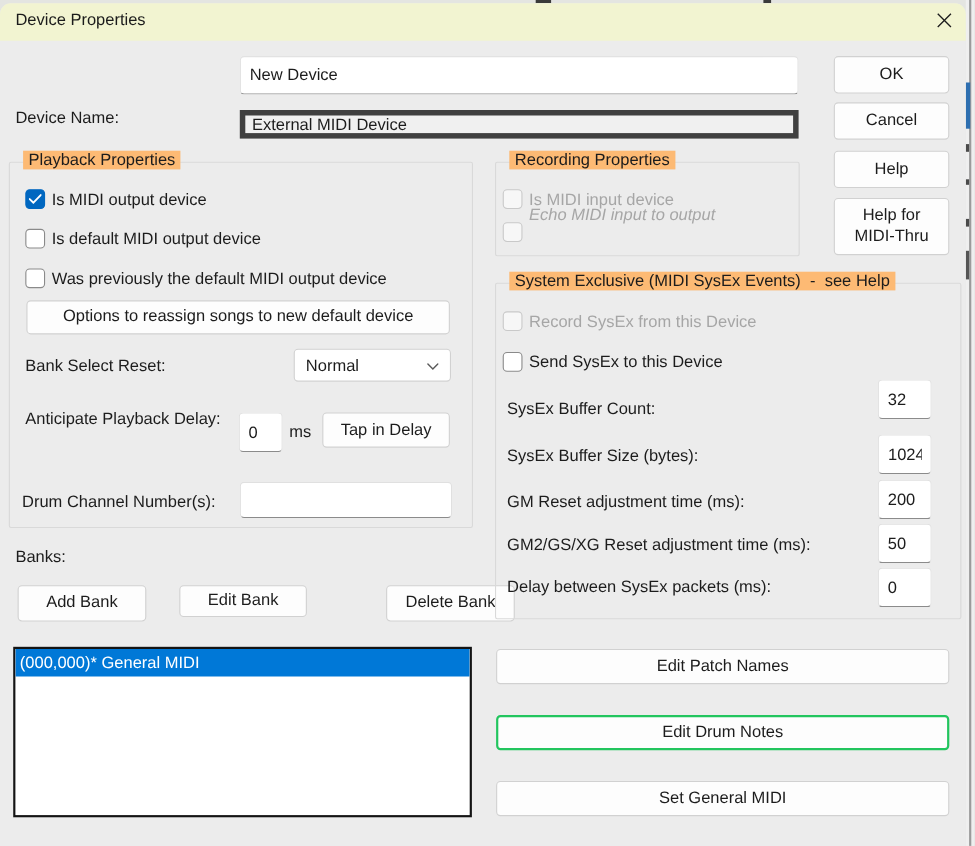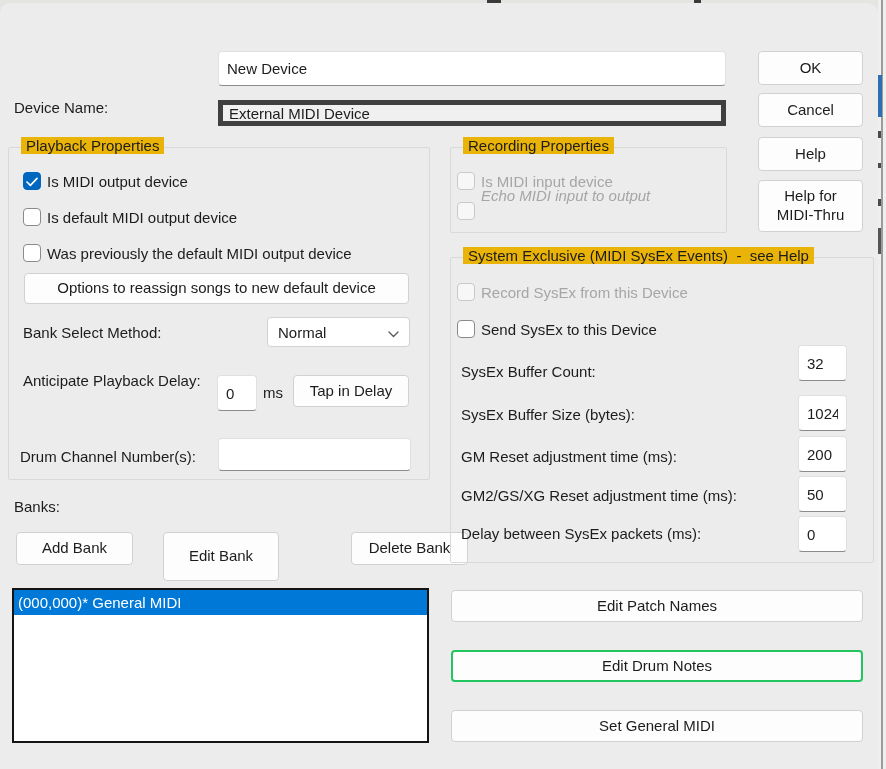--- a/index.html
+++ b/index.html
@@ -37,21 +37,21 @@
         border-radius:4px; font:15px "Liberation Sans",sans-serif; color:#1c1c1c; padding:0 8px; outline:none; }
   .ro { position:absolute; background:#f0f0f0; border:5px solid #404040; font-size:15px;
         padding:1px 6px; display:flex; align-items:center; }
 
   .btn { position:absolute; background:#fdfdfd; border:1px solid #d1d1d1; border-radius:4px;
          font:15px "Liberation Sans",sans-serif; color:#1c1c1c;
          display:flex; align-items:center; justify-content:center; text-align:center; line-height:1.25; cursor:default; }
   .btn.default { border:2px solid #22c55e; }
 
   .group { position:absolute; border:1px solid #d9d9d9; border-radius:2px; }
-  .group-label { position:absolute; top:-11px; left:12px; background:#eab308; padding:0 5px;
+  .group-label { position:absolute; top:-11px; left:12px; background:#fdba74; padding:0 5px;
                  font-size:15px; white-space:pre; }
 
   .cb { position:absolute; width:18px; height:18px; border:1px solid #8a8a8a; border-radius:4px;
         background:#fff; display:flex; align-items:center; justify-content:center; cursor:default; }
   .cb.checked { background:#0067c0; border-color:#0067c0; }
   .cb.disabled { border-color:#c9c9c9; background:#f7f7f7; }
 
   .dd { position:absolute; background:#fff; border:1px solid #d1d1d1; border-radius:4px;
         display:flex; align-items:center; justify-content:space-between; padding:0 10px; cursor:default; }
 
@@ -70,20 +70,30 @@
     <div class="vline"></div>
       <div class="blue"></div>
     <div class="m1"></div>
       <div class="m2"></div>
       <div class="m3"></div>
       <div class="m4"></div>
   </div>
 
   <div class="dialog">
 
+    <div class="titlebar">
+      <span class="title">Device Properties</span>
+      <span class="close-btn">
+        <span>
+          <svg width="15" height="15" viewBox="0 0 15 15">
+              <path d="M1.5 1.5 L13.5 13.5 M13.5 1.5 L1.5 13.5" stroke="#1c1c1c" stroke-width="1.2"></path>
+            </svg>
+        </span>
+      </span>
+    </div>
 
     <span class="lbl" style="left:14px; top:60px;margin-top:36px;">Device Name:</span>
     <input class="tf" style="left: 218px; top: 48px; width: 508px; height: 35px;" type="text" value="New Device">
     <div class="ro" style="left:218px; top:97px; width:508px; height:26px;">External MIDI Device</div>
 
     <button class="btn" style="left:758px; top:48px; width:105px; height:34px;">OK</button>
     <button class="btn" style="left:758px; top:90px; width:105px; height:34px;">Cancel</button>
     <button class="btn" style="left:758px; top:134px; width:105px; height:34px;">Help</button>
     <button class="btn" style="left:758px; top:177px; width:105px; height:52px; padding:0 12px;">Help for MIDI-Thru</button>
 
@@ -98,41 +108,41 @@
       </span>
     </span>
     <span class="lbl" style="left:47px; top:170px;">Is MIDI output device</span>
     <span class="cb" style="left:23px; top:205px;"></span>
     <span class="lbl" style="left:47px; top:206px;">Is default MIDI output device</span>
     <span class="cb" style="left:23px; top:241px;"></span>
     <span class="lbl" style="left:47px; top:242px;">Was previously the default MIDI output device</span>
 
     <button class="btn" style="left:24px; top:270px; width:385px; height:31px;">Options to reassign songs to new default device</button>
 
-    <span class="lbl" style="left:23px; top:321px;">Bank Select Method:</span>
+    <span class="lbl" style="left:23px; top:321px;">Bank Select Reset:</span>
     <div class="dd" style="left:267px; top:314px; width:143px; height:30px;">
       <span>Normal</span>
       <span>
         <svg width="11" height="7" viewBox="0 0 11 7">
             <path d="M1 1 L5.5 5.5 L10 1" fill="none" stroke="#5a5a5a" stroke-width="1.3" stroke-linecap="round"></path>
           </svg>
       </span>
     </div>
 
     <span class="lbl" style="left:23px; top:369px;">Anticipate Playback Delay:</span>
     <input class="tf" style="left: 217px; top: 372px; width: 40px; height: 36px;" type="text" value="0">
     <span class="lbl" style="left:263px; top:381px;">ms</span>
     <button class="btn" style="left:293px; top:372px; width:116px; height:32px;">Tap in Delay</button>
 
     <span class="lbl" style="left:20px; top:445px;">Drum Channel Number(s):</span>
     <input class="tf" style="left: 218px; top: 435px; width: 193px; height: 33px;" type="text" value="">
 
     <span class="lbl" style="left:14px; top:495px;">Banks:</span>
     <button class="btn" style="left:16px; top:529px; width:117px; height:33px;">Add Bank</button>
-    <button class="btn" style="left:163px; top:529px; width:116px; height:49px;">Edit Bank</button>
+    <button class="btn" style="left:163px; top:529px; width:116px; height:29px;">Edit Bank</button>
     <button class="btn" style="left:310px; top:529px; width:117px; height:33px;margin-left:41px;">Delete Bank</button>
     <div class="listbox">
       <div class="lb-row selected">(000,000)* General MIDI</div>
     </div>
 
     <div class="group" style="left:450px; top:144px; width:277px; height:86px;">
       <span class="group-label">Recording Properties</span>
     </div>
     <span class="cb disabled" style="left:457px; top:169px;"></span>
     <span class="lbl dis" style="left:481px; top:170px;">Is MIDI input device</span>

